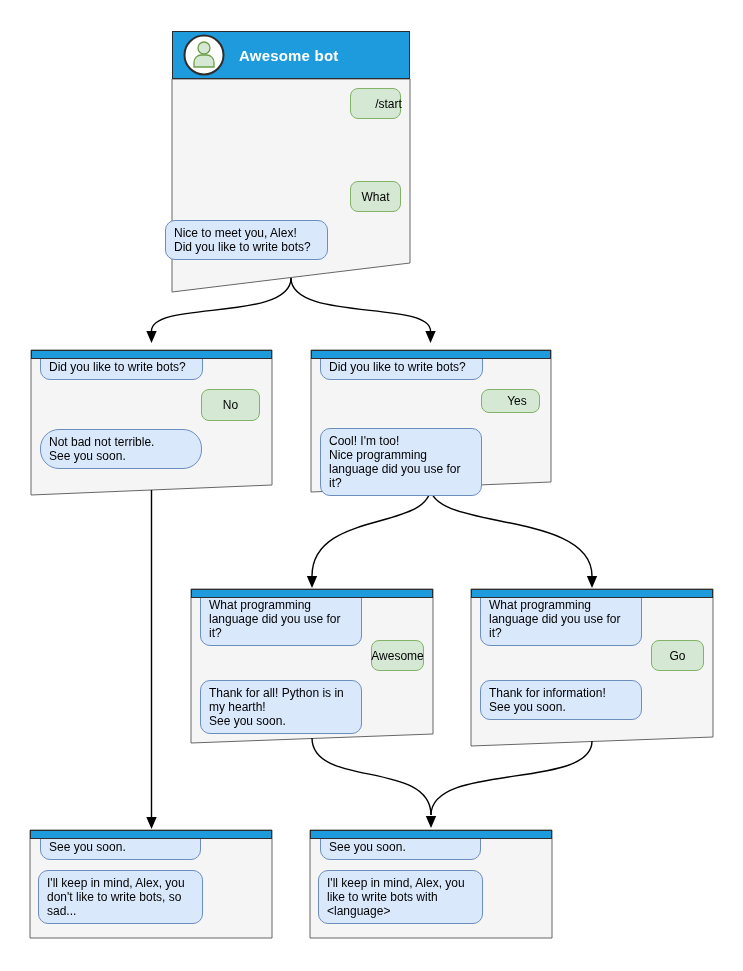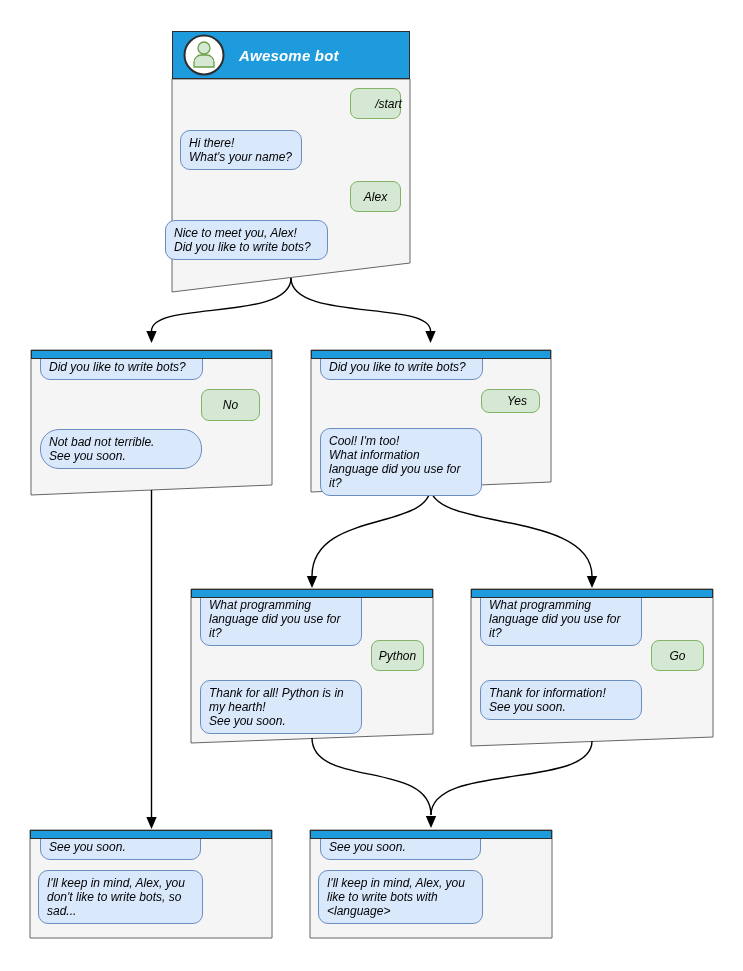--- a/index.html
+++ b/index.html
@@ -1,17 +1,17 @@
 <!DOCTYPE html>
 <html><head>
 <meta charset="utf-8">
 <style>
   html,body{margin:0;padding:0;background:#ffffff;}
   .canvas{position:relative;width:743px;height:971px;background:#fff;overflow:hidden;
-          font-family:"Liberation Sans","DejaVu Sans",sans-serif;font-style:italic;}
+          font-family:"Liberation Sans","DejaVu Sans",sans-serif;}
   svg.shapes{position:absolute;left:0;top:0;z-index:1;}
   .titlebar{position:absolute;z-index:3;background:#1e9bdc;border:1px solid #2d2d2d;box-sizing:border-box;}
   .main-header{display:flex;align-items:center;padding-left:10px;}
   .main-title{color:#ffffff;font-size:15px;font-weight:bold;margin-left:14px;letter-spacing:.2px;}
   .msg{position:absolute;z-index:2;font-size:12px;line-height:14px;color:#000;
        white-space:pre-line;box-sizing:border-box;}
   .in{background:#dae8fc;border:1px solid #6c8ebf;border-radius:10px;padding:5px 8px;}
   .in.tucked{border-radius:3px 3px 10px 10px;}
   .out{background:#d5e8d4;border:1px solid #82b366;border-radius:8px;
        display:flex;align-items:center;justify-content:center;}
@@ -60,40 +60,38 @@
   </div>
 
   <div class="titlebar" style="left:31px;top:350px;width:241px;height:9px;"></div>
   <div class="titlebar" style="left:311px;top:350px;width:240px;height:9px;"></div>
   <div class="titlebar" style="left:191px;top:589px;width:242px;height:9px;"></div>
   <div class="titlebar" style="left:471px;top:589px;width:242px;height:9px;"></div>
   <div class="titlebar" style="left:30px;top:830px;width:242px;height:9px;"></div>
   <div class="titlebar" style="left:310px;top:830px;width:242px;height:9px;"></div>
 
   <div class="msg out" style="left:350px;top:88px;width:51px;height:31px;padding-left:26px;">/start</div>
-  <div class="msg in" style="left:180px;top:130px;width:122px;">Hi there!
-What's your name?</div>
-  <div class="msg out" style="left:350px;top:181px;width:51px;height:31px;">Alex</div>
+  <div class="msg out" style="left:350px;top:181px;width:51px;height:31px;">What</div>
   <div class="msg in" style="left:165px;top:220px;width:163px;">Nice to meet you, Alex!
 Did you like to write bots?</div>
 
   <div class="msg in tucked" style="left:40px;top:354px;width:163px;">Did you like to write bots?</div>
   <div class="msg out" style="left:201px;top:389px;width:59px;height:32px;">No</div>
   <div class="msg in" style="left:40px;top:429px;width:162px;border-radius:19px;">Not bad not terrible.
 See you soon.</div>
 
   <div class="msg in tucked" style="left:320px;top:354px;width:163px;">Did you like to write bots?</div>
   <div class="msg out" style="left:481px;top:389px;width:59px;height:24px;padding-left:13px;">Yes</div>
   <div class="msg in" style="left:320px;top:428px;width:162px;">Cool! I'm too!
-What information
+Nice programming
 language did you use for it?</div>
 
   <div class="msg in tucked" style="left:200px;top:592px;width:162px;">What programming
 language did you use for it?</div>
-  <div class="msg out" style="left:371px;top:640px;width:53px;height:31px;">Python</div>
+  <div class="msg out" style="left:371px;top:640px;width:53px;height:31px;">Awesome</div>
   <div class="msg in" style="left:200px;top:680px;width:162px;">Thank for all! Python is in
 my hearth!
 See you soon.</div>
 
   <div class="msg in tucked" style="left:480px;top:592px;width:162px;">What programming
 language did you use for it?</div>
   <div class="msg out" style="left:651px;top:640px;width:53px;height:31px;">Go</div>
   <div class="msg in" style="left:480px;top:680px;width:162px;">Thank for information!
 See you soon.</div>
 

